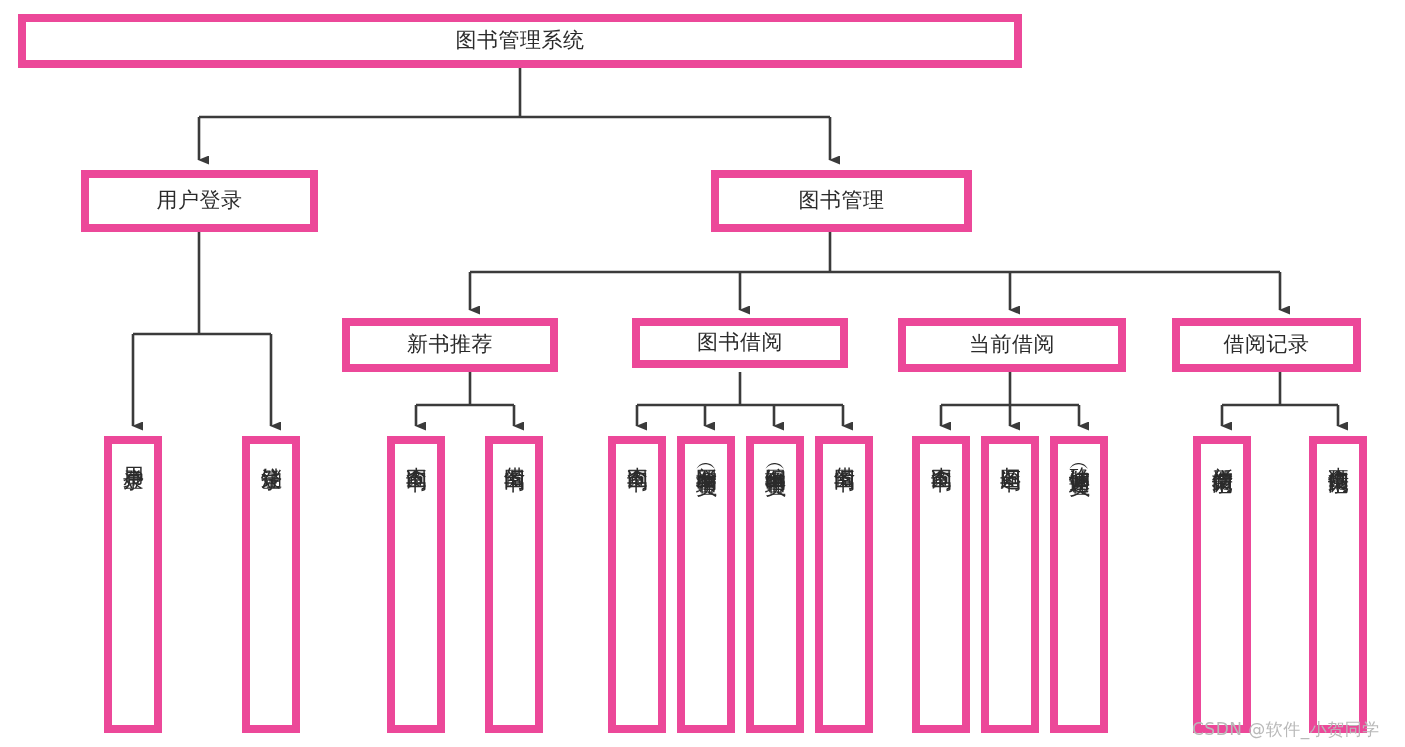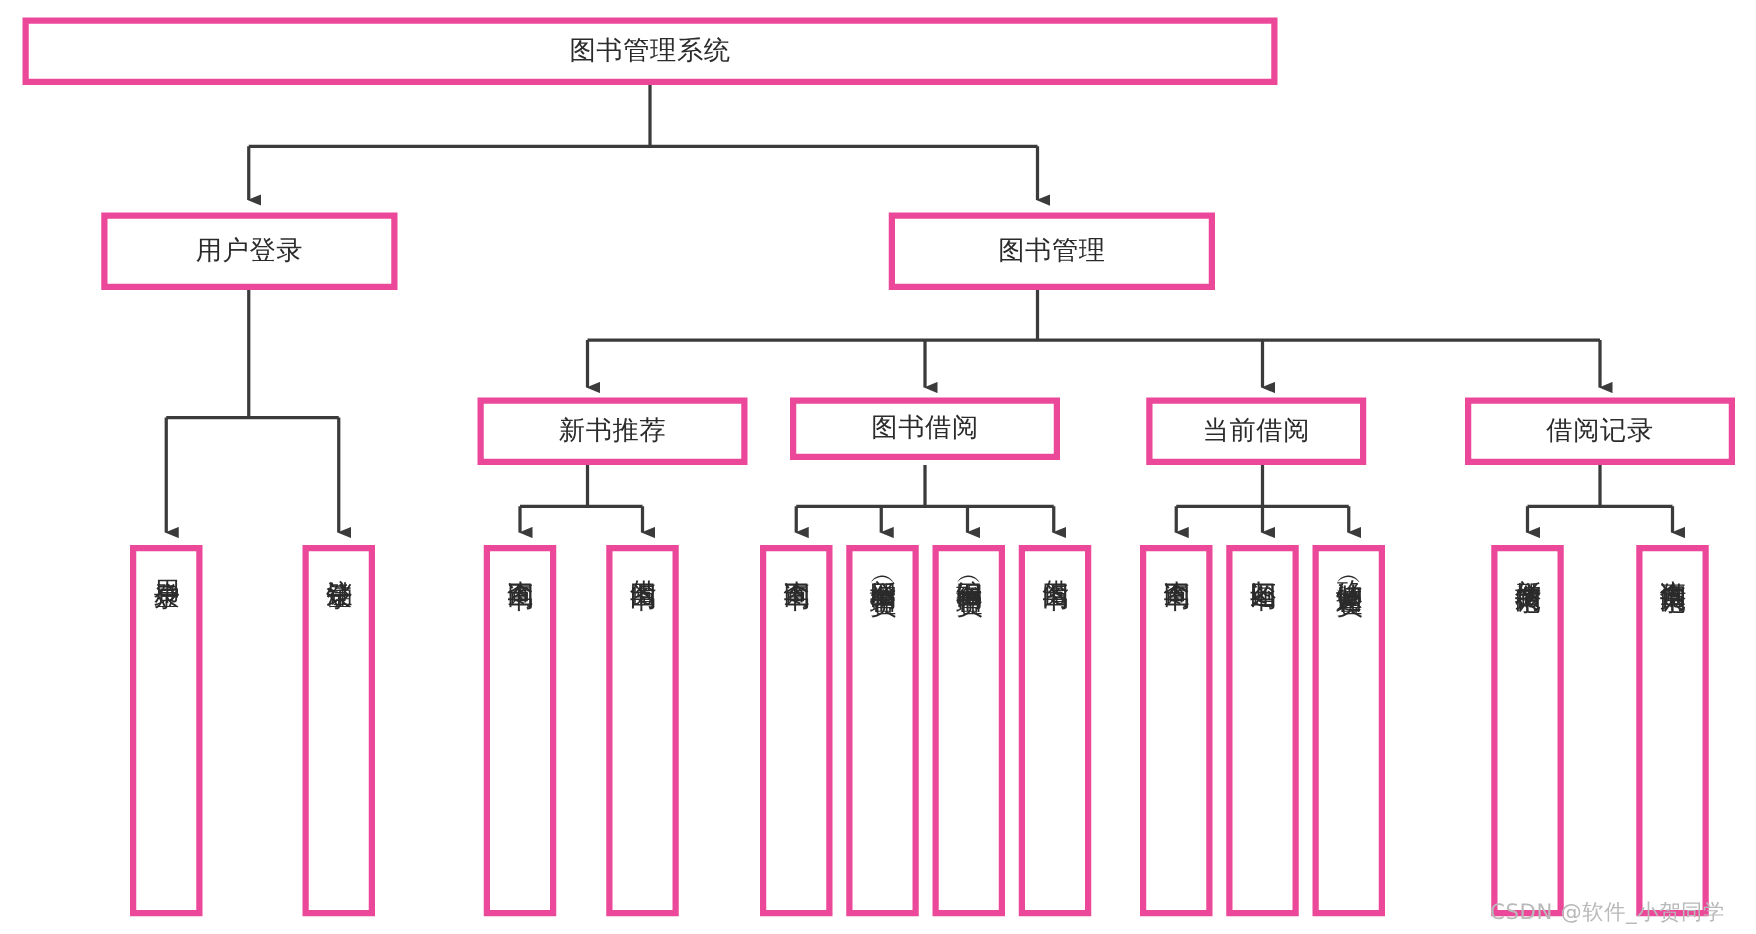--- a/index.html
+++ b/index.html
@@ -24,21 +24,21 @@
     left: 0;
     top: 0;
     width: 1405px;
     height: 747px;
     pointer-events: none;
   }
   .node {
     position: absolute;
     box-sizing: border-box;
     background: #ffffff;
-    border: 5px solid #ec4899;
+    border: 8px solid #ec4899;
     display: flex;
     align-items: center;
     justify-content: center;
     color: #2b2b2b;
   }
   .node .label {
     text-align: center;
     line-height: 1.12;
     white-space: pre;
   }
@@ -126,30 +126,30 @@
     <span class="label">图书管理系统</span>
   </div>
 
   <div class="node horiz" style="left:81px; top:170px; width:237px; height:62px;">
     <span class="label">用户登录</span>
   </div>
   <div class="node horiz" style="left:711px; top:170px; width:261px; height:62px;">
     <span class="label">图书管理</span>
   </div>
 
-  <div class="node horiz" style="left:382px; top:318px; width:216px; height:54px;">
+  <div class="node horiz" style="left:342px; top:318px; width:216px; height:54px;">
     <span class="label">新书推荐</span>
   </div>
   <div class="node horiz" style="left:632px; top:318px; width:216px; height:50px;">
     <span class="label">图书借阅</span>
   </div>
-  <div class="node horiz" style="left:917px; top:318px; width:176px; height:54px;">
+  <div class="node horiz" style="left:898px; top:318px; width:228px; height:54px;">
     <span class="label">当前借阅</span>
   </div>
-  <div class="node horiz" style="left:1172px; top:318px; width:216px; height:54px;">
+  <div class="node horiz" style="left:1172px; top:318px; width:189px; height:54px;">
     <span class="label">借阅记录</span>
   </div>
 
   <div class="node vert" style="left:104px; top:436px; width:58px; height:297px;">
     <span class="label">用户登录</span>
   </div>
   <div class="node vert" style="left:242px; top:436px; width:58px; height:297px;">
     <span class="label">注销登录</span>
   </div>
 

